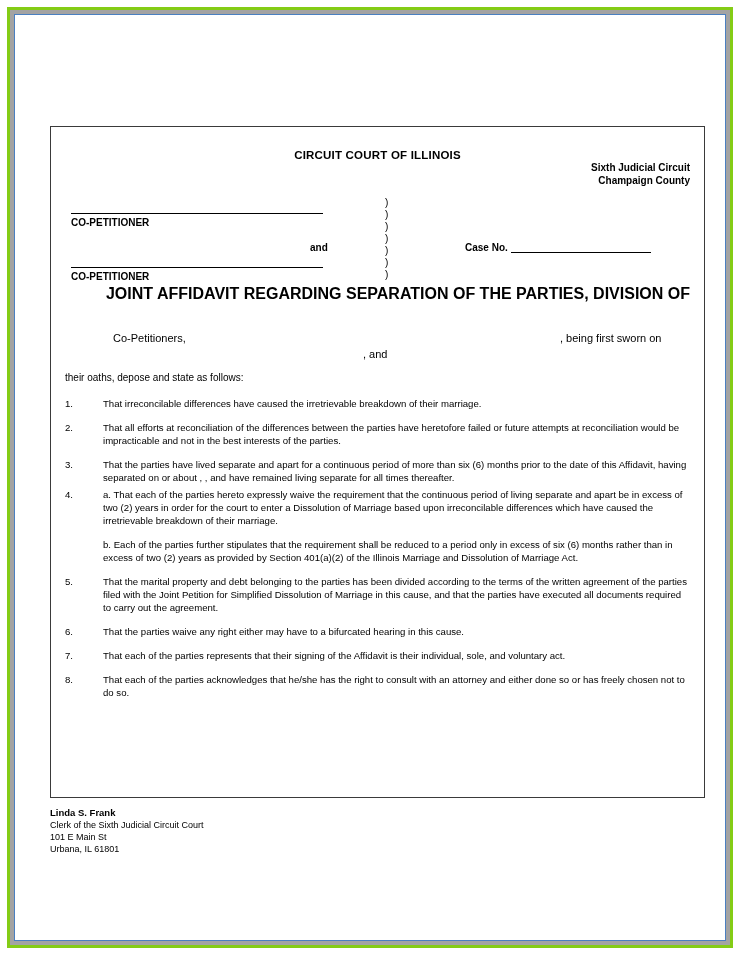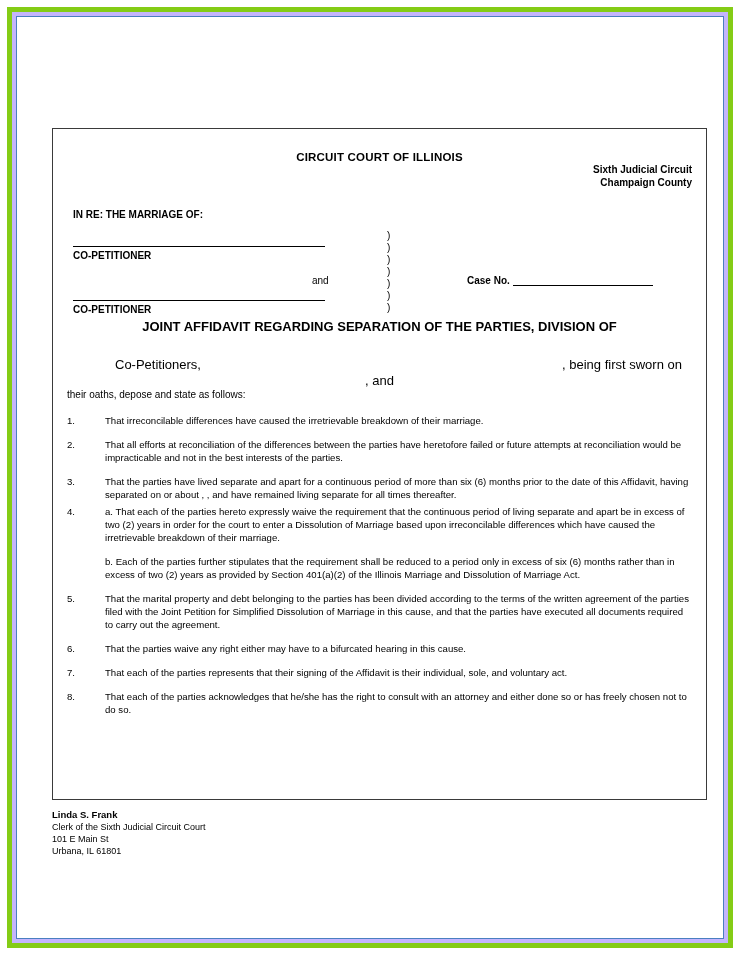--- a/index.html
+++ b/index.html
@@ -12,23 +12,23 @@
     background: #ffffff;
     font-family: "Liberation Sans", sans-serif;
     overflow: hidden;
   }
   .page-frame {
     position: absolute;
     left: 7px;
     top: 7px;
     width: 726px;
     height: 941px;
-    border: 5px solid #84cc16;
+    border: 3px solid #84cc16;
     box-sizing: border-box;
-    background: #c4b5fd;
+    background: #a3a3a3;
   }
   .page-inner {
     position: absolute;
     left: 4px;
     top: 4px;
     right: 4px;
     bottom: 4px;
     border: 1px solid #4a7fc1;
     box-sizing: border-box;
     background: #ffffff;
@@ -94,59 +94,59 @@
     top: 0;
     font-size: 10px;
     line-height: 12px;
     color: #000;
   }
   .and-word {
     position: absolute;
     left: 245px;
     top: 45px;
     font-size: 10px;
-    font-weight: normal;
+    font-weight: bold;
     color: #000;
   }
   .caseno {
     position: absolute;
     left: 400px;
     top: 45px;
     font-size: 10px;
     font-weight: bold;
     color: #000;
   }
   .caseno .rule {
     display: inline-block;
     width: 140px;
     border-bottom: 1px solid #000;
     height: 10px;
     vertical-align: bottom;
   }
   .doc-title {
-    text-align: center;
-    font-size: 13px;
+    text-align: right;
+    font-size: 16px;
     font-weight: bold;
     line-height: 13px;
     margin-top: 6px;
     color: #000;
   }
   .swear {
     position: relative;
-    margin-top: 24px;
-    font-size: 13px;
+    margin-top: 32px;
+    font-size: 11px;
     color: #000;
     height: 16px;
   }
   .swear .s1 { position: absolute; left: 48px; top: 0; }
   .swear .s2 { position: absolute; left: 298px; top: 16px; }
   .swear .s3 { position: absolute; left: 495px; top: 0; }
   .swear-2 {
     font-size: 10px;
-    margin-top: 16px;
+    margin-top: 24px;
     color: #000;
   }
   .items {
     margin-top: 14px;
   }
   .item {
     position: relative;
     font-size: 9.6px;
     line-height: 13px;
     color: #000;
@@ -214,21 +214,20 @@
     <div class="doc">
       <div class="doc-pad">
 
         <div class="court-title">CIRCUIT COURT OF ILLINOIS</div>
 
         <div class="court-sub">
           <div>Sixth Judicial Circuit</div>
           <div>Champaign County</div>
         </div>
 
-        <div class="inre">IN RE: THE MARRIAGE OF:</div>
 
         <div class="caption">
           <div class="cap-line" style="left:6px; top:16px; width:252px;"></div>
           <div class="cap-label" style="left:6px; top:20px;">CO-PETITIONER</div>
 
           <div class="paren-col">
             <div>)</div>
             <div>)</div>
             <div>)</div>
             <div>)</div>

